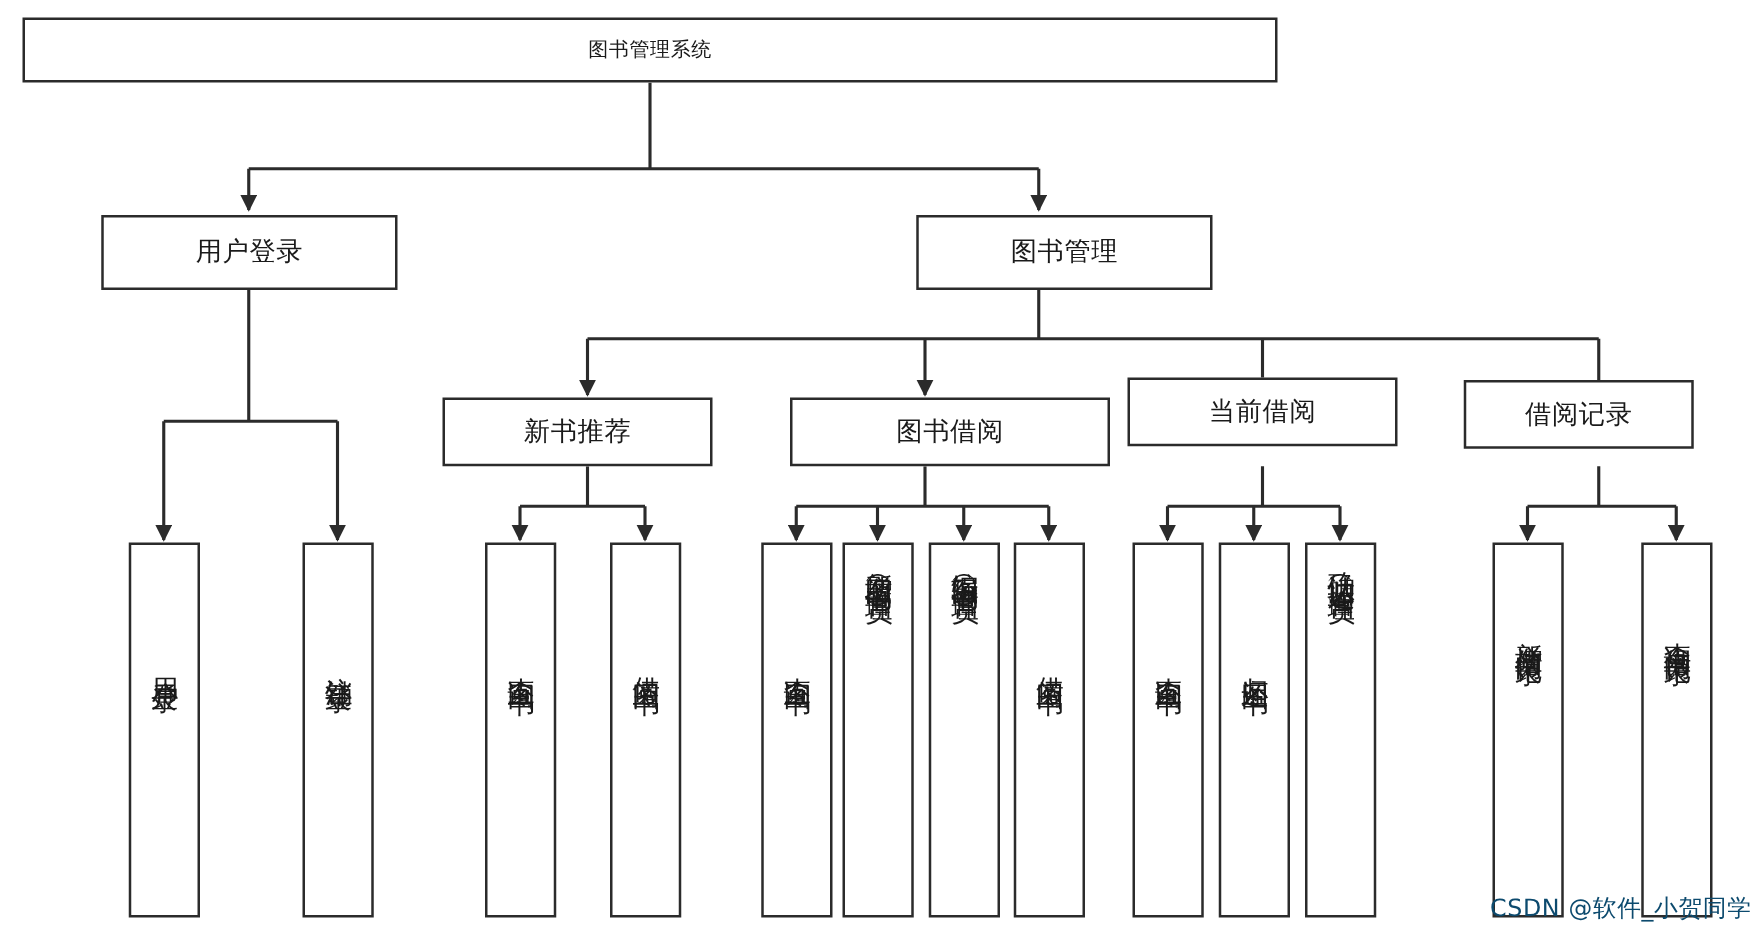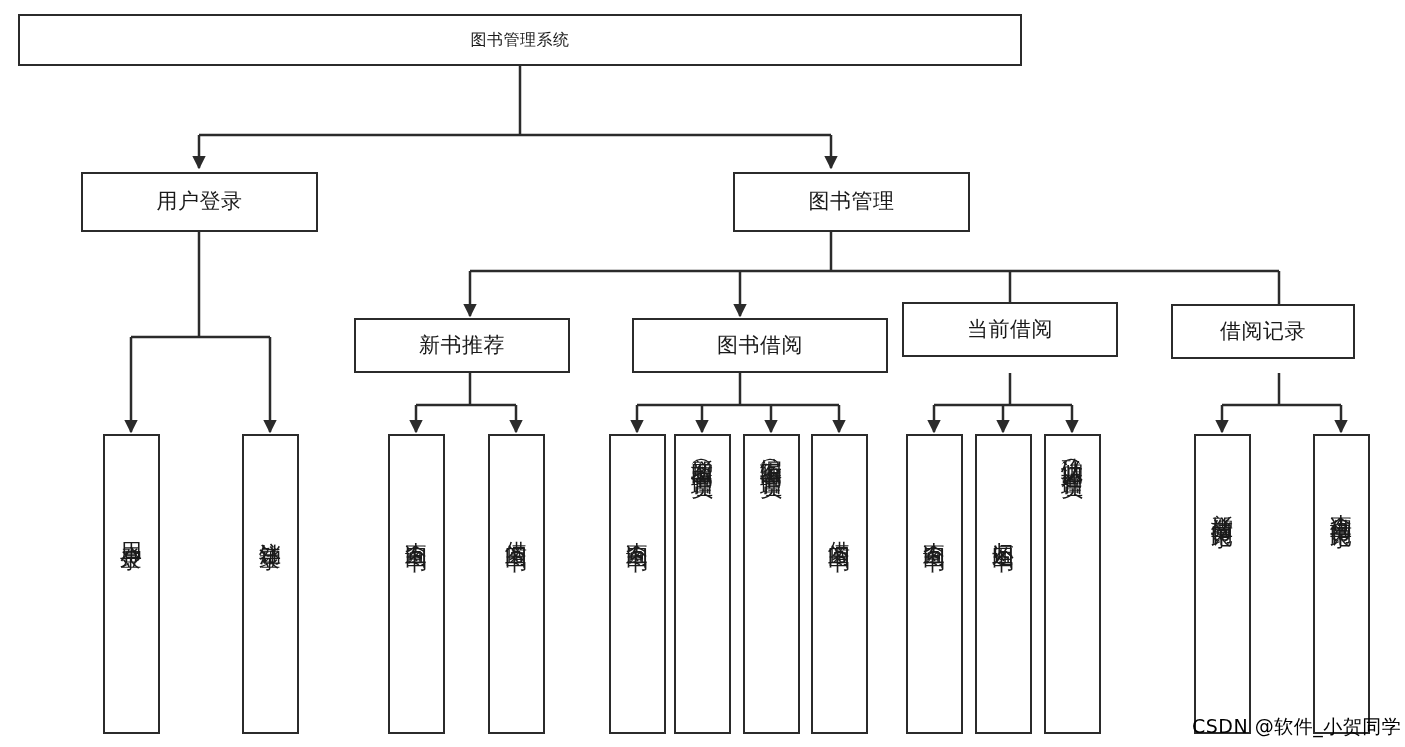--- a/index.html
+++ b/index.html
@@ -65,21 +65,21 @@
     white-space: nowrap;
   }
   .node.vert.mid .label {
     margin-top: 84px;
   }
   .node.vert.mid2 .label {
     margin-top: 56px;
   }
   .watermark {
     position: absolute;
-    color: #000000;
+    color: #0c4a6e;
     font-size: 19px;
     white-space: nowrap;
     letter-spacing: 0.5px;
   }
 </style>
 </head>
 <body>
 
 <div id="canvas">
 

